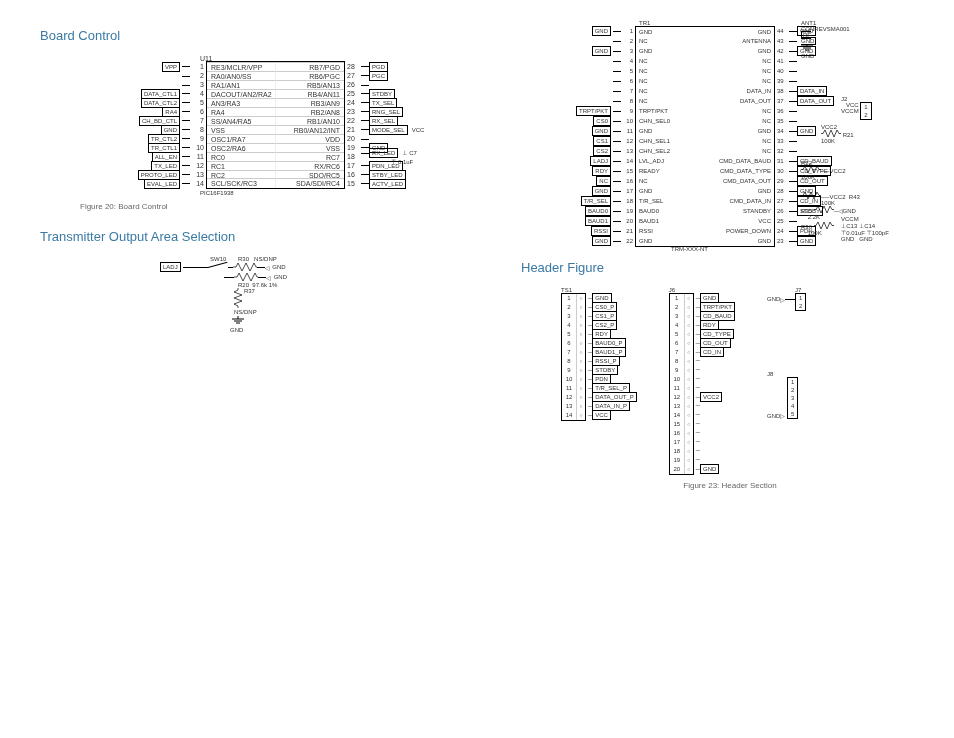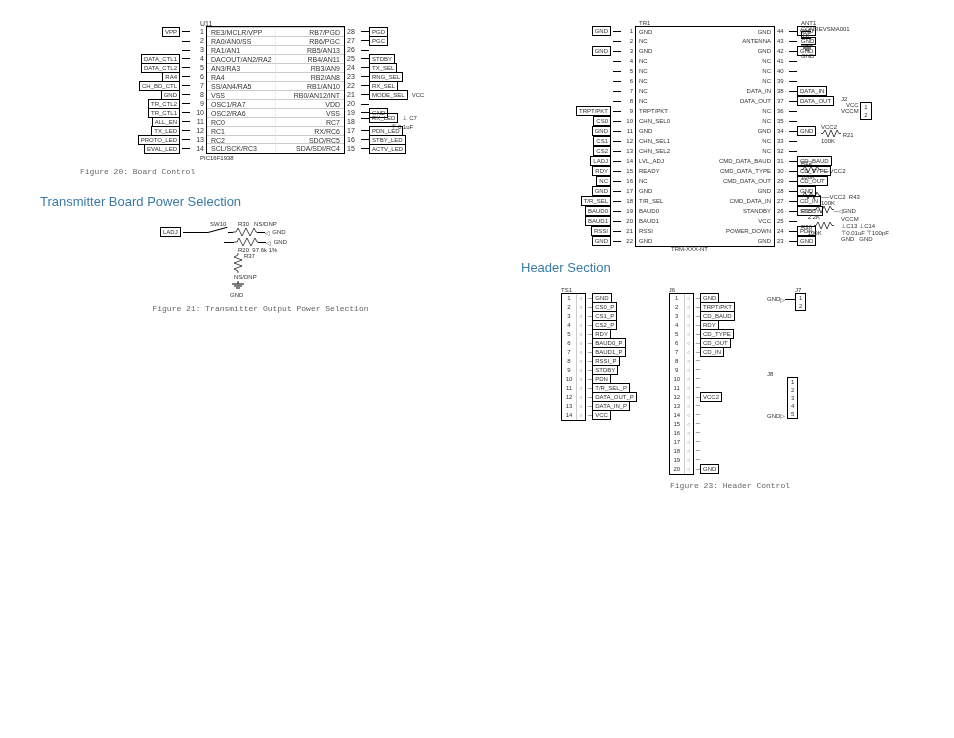--- a/index.html
+++ b/index.html
@@ -22,21 +22,20 @@
   h2 {
     color: #3a7aa5;
     font-size: 13px;
     font-weight: normal;
     margin: 8px 0 12px 0;
   }
   .fig-caption {
     font-size: 8px;
     color: #666;
     margin: 6px 0 18px 40px;
-    font-family: Liberation Mono, monospace;
   }
   .fig-caption.center { text-align:center; margin-left:0; }
   .pagenum {
     text-align:center;
     font-size:8px;
     margin-top:20px;
     color:#555;
   }
   
   .bc-wrap { margin-left: 50px; }
@@ -91,20 +90,21 @@
   .hdr-sig { font-size:6px; line-height:9px;}
   .j-conn { border:1px solid #000; display:inline-block; font-size:6px;}
   .j-conn div { padding:0 3px; height:8px; line-height:8px;}
 </style>
 </head>
 <body>
 
 <div class="page">
 
   <div class="col">
+    <h2>Board Control</h2>
 
     <div class="bc-wrap">
       <div class="u11-label">U11</div>
       <div id="bc-rows">
           <div class="bc-row">
     <div class="lcol"><span class="pin-label">VPP</span><span class="pin-wire"></span></div>
     <div class="pin-num-l">1</div>
     <div style="display:flex;border-left:1px solid #000;border-right:1px solid #000;border-top:1px solid #000;">
       <div class="chip-cell">RE3/MCLR/VPP</div>
       <div class="chip-cell" style="text-align:right;">RB7/PGD</div>
@@ -240,21 +240,21 @@
       <div class="chip-cell" style="text-align:right;">SDA/SDI/RC4</div>
     </div>
     <div class="pin-num-r">15</div>
     <div class="rcol"><span class="pin-wire"></span><span class="pin-label">ACTV_LED</span></div>
   </div>
         </div>
       <div class="part-label">PIC16F1938</div>
     </div>
     <div class="fig-caption">Figure 20: Board Control</div>
 
-    <h2>Transmitter Board Power Selection</h2>
+    <h2>Transmitter Output Area Selection</h2>
     <div class="txp">
       <div style="margin-left:50px;font-size:6px;">
         <span>SW10</span>
         &nbsp;&nbsp;&nbsp;&nbsp;&nbsp;
         <span>R30</span>
         &nbsp;
         <span>NS/DNP</span>
       </div>
       <div class="txp-row">
         <span class="pin-label">LADJ</span>
@@ -293,21 +293,20 @@
       <div style="margin-left:72px;">
         <svg width="12" height="10">
             <line x1="6" y1="0" x2="6" y2="3" stroke="#000"></line>
             <line x1="0" y1="3" x2="12" y2="3" stroke="#000"></line>
             <line x1="2" y1="5" x2="10" y2="5" stroke="#000"></line>
             <line x1="4" y1="7" x2="8" y2="7" stroke="#000"></line>
           </svg>
       </div>
       <div style="margin-left:70px;font-size:6px;">GND</div>
     </div>
-    <div class="fig-caption center">Figure 21: Transmitter Output Power Selection</div>
 
   </div>
 
   <div class="col">
 
     <div class="tr-wrap">
       <div style="margin-left:98px;font-size:6px;">TR1</div>
       <div id="tr-rows">
           <div class="tr-row" style="position:relative;">
     <div class="tr-lcol"><span class="pin-label">GND</span><span class="pin-wire"></span></div>
@@ -563,21 +562,21 @@
       <div class="tr-cell-r">GND</div>
     </div>
     <div class="tr-pin-r">23</div>
     <div class="tr-rcol"><span class="pin-wire"></span><span class="pin-label">GND</span></div>
 
   </div>
         </div>
       <div style="margin-left:130px;font-size:6px;">TRM-XXX-NT</div>
     </div>
 
-    <h2>Header Section</h2>
+    <h2>Header Figure</h2>
     <div class="hdr-wrap">
 
       <div>
         <div style="font-size:6px;">TS1</div>
         <div style="display:flex;">
           <div class="hdr-block" id="ts1-nums">
               <div class="hdr-row">
                 <div class="hdr-num">1</div>
                 <div class="hdr-dot">○</div>
               </div>
@@ -787,16 +786,16 @@
                 <div>1</div>
                 <div>2</div>
                 <div>3</div>
                 <div>4</div>
                 <div>5</div>
               </div>
           </div>
         </div>
       </div>
     </div>
-    <div class="fig-caption center">Figure 23: Header Control</div>
+    <div class="fig-caption center">Figure 23: Header Section</div>
 
   </div>
 </div>
 
 </body></html>

